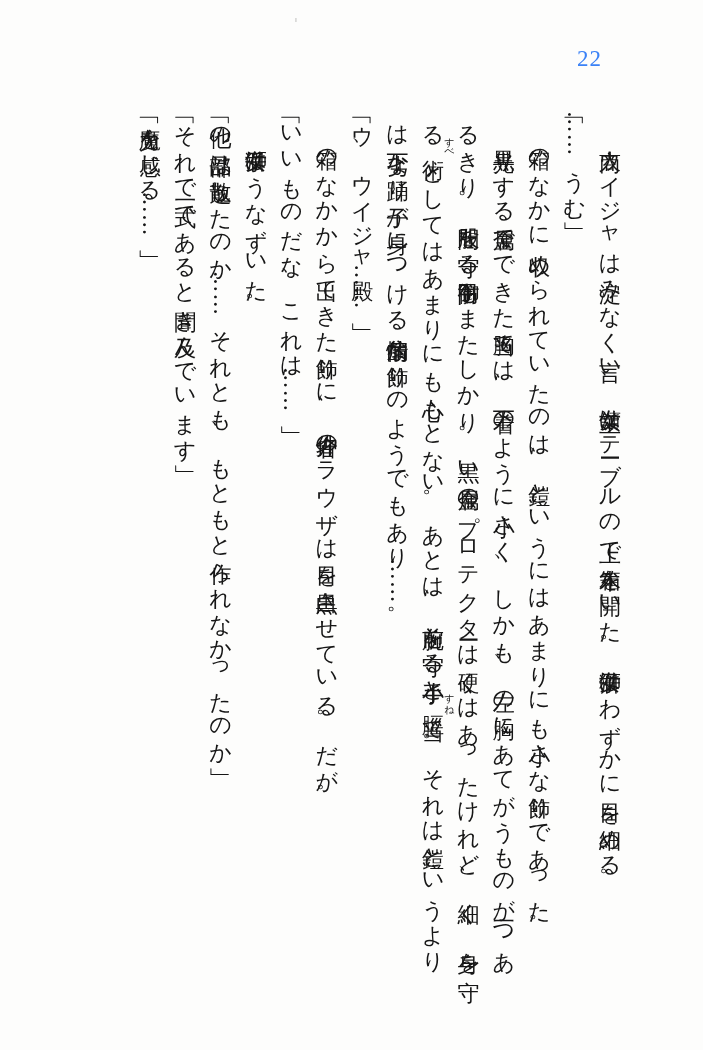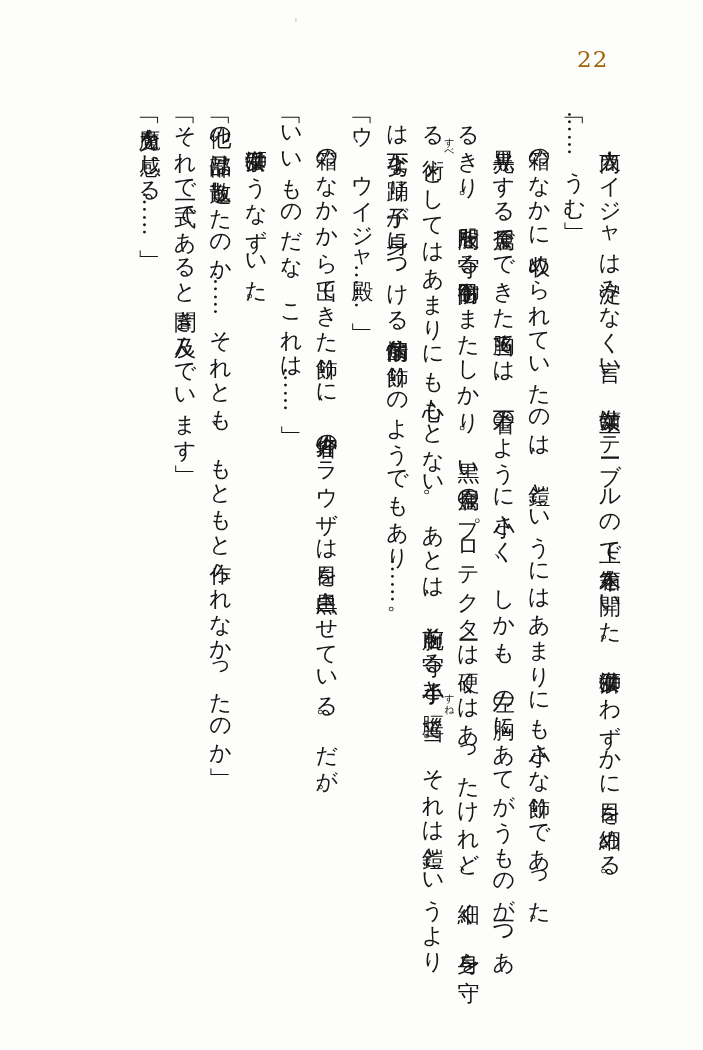--- a/index.html
+++ b/index.html
@@ -14,21 +14,22 @@
     height: 1050px;
     background: #fdfdfc;
     overflow: hidden;
   }
   .page-number {
     position: absolute;
     top: 46px;
     left: 577px;
     font-size: 23px;
     letter-spacing: 1px;
-    color: #a16207;
+    color: #3b82f6;
+    font-family: Liberation Serif, serif;
   }
   .scan-artifact {
     position: absolute;
     top: 16px;
     left: 294px;
     font-size: 14px;
     color: #c8c8c6;
   }
   .text-block {
     position: absolute;

